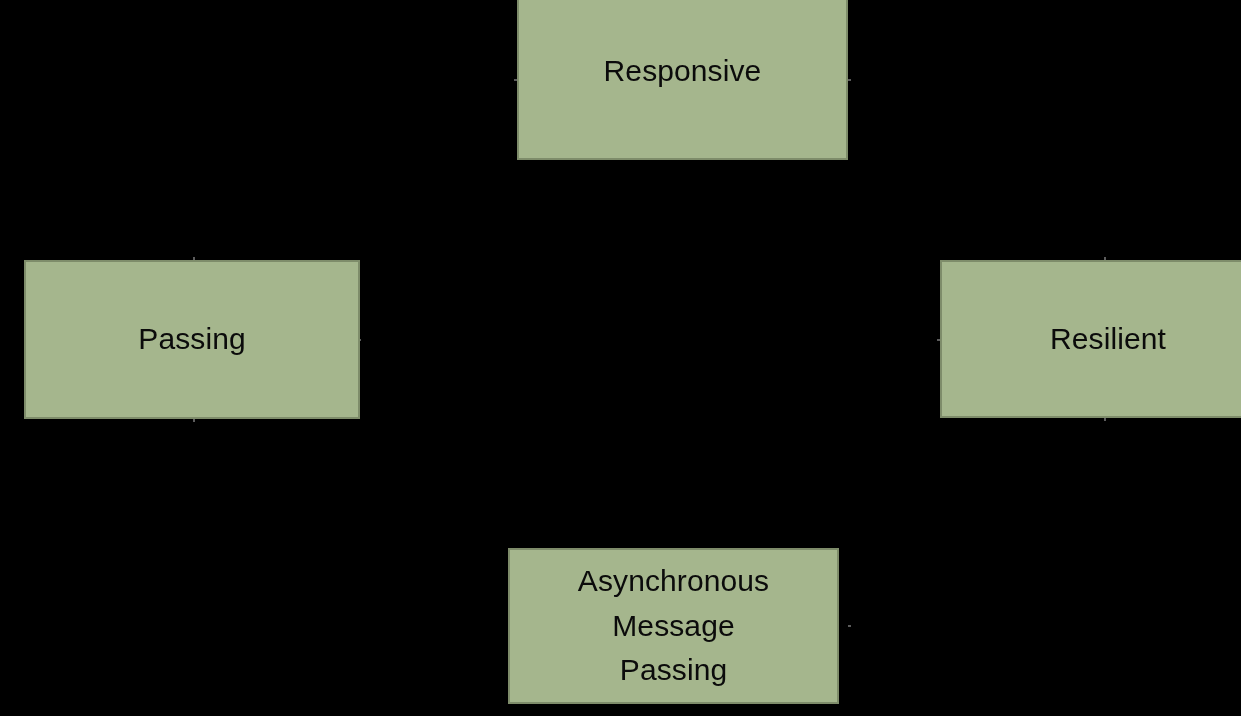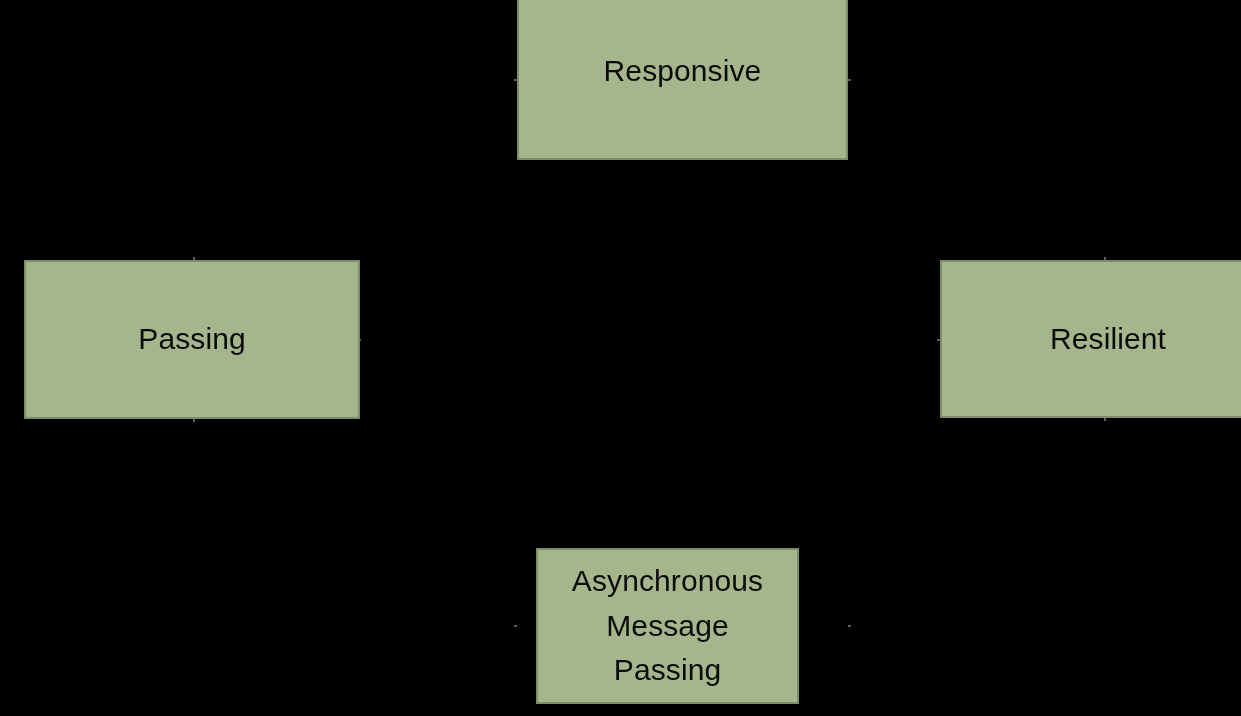--- a/index.html
+++ b/index.html
@@ -59,23 +59,23 @@
   }
   
   #node-resilient {
     left: 912px;
     top: 260px;
     width: 336px;
     height: 158px;
   }
   
   #node-async {
-    left: 508px;
+    left: 480px;
     top: 548px;
-    width: 263px;
+    width: 331px;
     height: 156px;
   }
 
   
   .connector {
     position: absolute;
     background: #000000;
   }
   .connector-stub {
     position: absolute;

